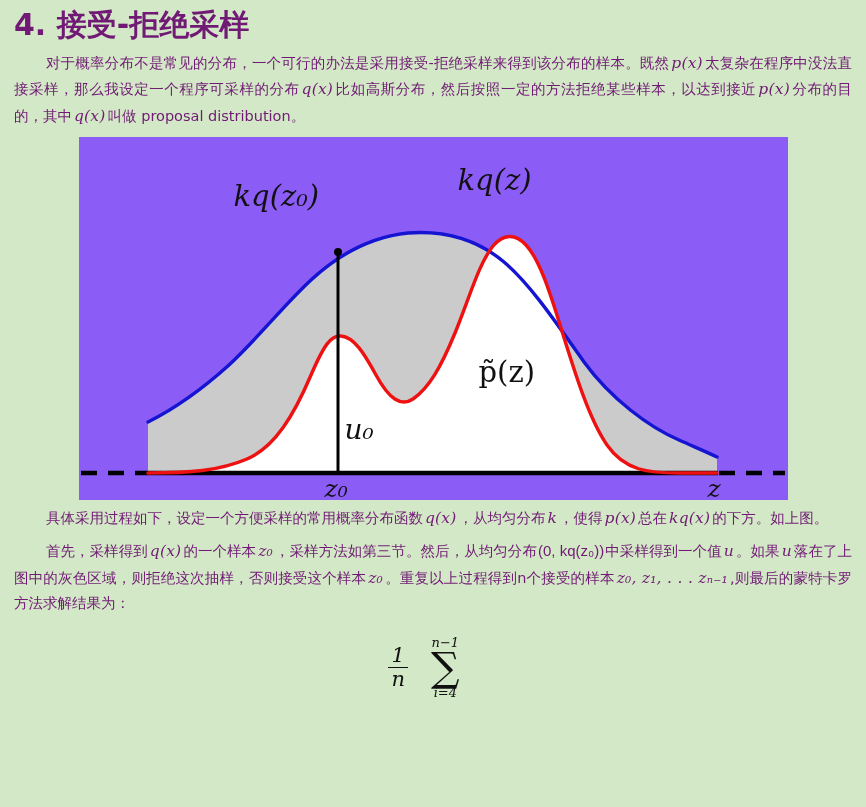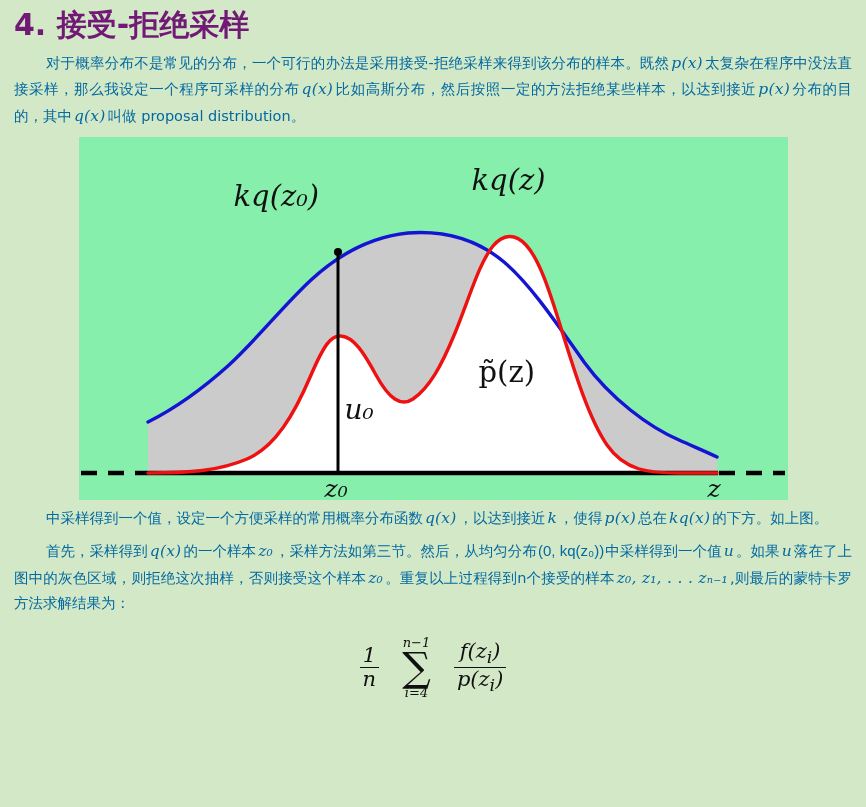--- a/index.html
+++ b/index.html
@@ -31,41 +31,41 @@
     padding: 0;
     line-height: 1.25;
     color: #701a75;
   }
   p.body-text {
     font-size: 14.5px;
     line-height: 1.72;
     margin: 5px 0 6px 0;
     text-align: justify;
     text-justify: inter-character;
-    color: #0369a1;
+    color: #701a75;
   }
   p.indent { text-indent: 2.2em; }
   .mathit {
     font-family: "DejaVu Serif", "Liberation Serif", serif;
     font-style: italic;
     font-size: 15.5px;
     padding: 0 2px;
     letter-spacing: 0.2px;
   }
   .mathrm {
     font-family: Liberation Sans, sans-serif;
     font-style: normal;
     font-size: 15px;
     padding: 0 1px;
   }
   .figure-wrap {
     width: 709px;
     height: 363px;
     margin: 8px auto 4px auto;
-    background: #86efac;
+    background: #8b5cf6;
     position: relative;
     overflow: hidden;
   }
   .figure-wrap svg { display:block; }
 
   .formula-block {
     width: 100%;
     text-align: center;
     margin: 20px 0 22px 0;
     font-family: "DejaVu Serif", "Liberation Serif", serif;
@@ -155,51 +155,47 @@
            C 546,334 570,336 600,336
            L 638,336"></path>
 
       <line x1="259" y1="116" x2="259" y2="336" stroke="#000" stroke-width="3"></line>
       <circle cx="259" cy="115" r="4" fill="#000"></circle>
     </svg>
 
     <div style="position:absolute;left:155px;top:42px;font-family:'DejaVu Serif','Liberation Serif',serif;font-style:italic;font-size:29px;color:#111;">
       <span>kq(z₀)</span>
     </div>
-    <div style="position:absolute;left:393px;top:26px;font-family:'DejaVu Serif','Liberation Serif',serif;font-style:italic;font-size:29px;color:#111;">
+    <div style="position:absolute;left:379px;top:26px;font-family:'DejaVu Serif','Liberation Serif',serif;font-style:italic;font-size:29px;color:#111;">
       <span>kq(z)</span>
     </div>
     <div style="position:absolute;left:400px;top:218px;font-family:'DejaVu Serif','Liberation Serif',serif;font-size:29px;color:#111;">
       <span>p̃(z)</span>
     </div>
-    <div style="position:absolute;left:266px;top:256px;font-family:'DejaVu Serif','Liberation Serif',serif;font-style:italic;font-size:28px;color:#111;">
+    <div style="position:absolute;left:266px;top:276px;font-family:'DejaVu Serif','Liberation Serif',serif;font-style:italic;font-size:28px;color:#111;">
       <span>u₀</span>
     </div>
     <div style="position:absolute;left:246px;top:337px;font-family:'DejaVu Serif','Liberation Serif',serif;font-style:italic;font-size:25px;color:#111;">
       <span>z₀</span>
     </div>
     <div style="position:absolute;left:629px;top:337px;font-family:'DejaVu Serif','Liberation Serif',serif;font-style:italic;font-size:25px;color:#111;">
       <span>z</span>
     </div>
   </div>
 
-  <p class="body-text indent"><span>中采样得到一个值，设定一个方便采样的常用概率分布函数</span><span class="mathit">q(x)</span><span>，以达到接近</span><span class="mathit">k</span><span>，使得</span><span class="mathit">p(x)</span><span>总在</span><span class="mathit">kq(x)</span><span>的下方。如上图。</span></p>
+  <p class="body-text indent"><span>具体采用过程如下，设定一个方便采样的常用概率分布函数</span><span class="mathit">q(x)</span><span>，从均匀分布</span><span class="mathit">k</span><span>，使得</span><span class="mathit">p(x)</span><span>总在</span><span class="mathit">kq(x)</span><span>的下方。如上图。</span></p>
 
   <p class="body-text indent"><span>首先，采样得到</span><span class="mathit">q(x)</span><span>的一个样本</span><span class="mathit">z₀</span><span>，采样方法如第三节。然后，从均匀分布</span><span class="mathrm">(0, kq(z₀))</span><span>中采样得到一个值</span><span class="mathit">u</span><span>。如果</span><span class="mathit">u</span><span>落在了上图中的灰色区域，则拒绝这次抽样，否则接受这个样本</span><span class="mathit">z₀</span><span>。重复以上过程得到n个接受的样本</span><span class="mathit">z₀, z₁, . . . zₙ₋₁</span><span>,则最后的蒙特卡罗方法求解结果为：</span></p>
 
   <div class="formula-block">
     <span class="frac f20">
       <span class="num">1</span>
       <span class="den">n</span>
     </span>
     <span class="sum-wrap">
       <span class="lim">n−1</span>
       <span class="sigma">∑</span>
       <span class="lim">i=4</span>
     </span>
-    <span class="frac f20">
-      <span class="num"><span>f(z</span><sub>i</sub><span>)</span></span>
-      <span class="den"><span>p(z</span><sub>i</sub><span>)</span></span>
-    </span>
   </div>
 
 
 </div>
 
 </body></html>

